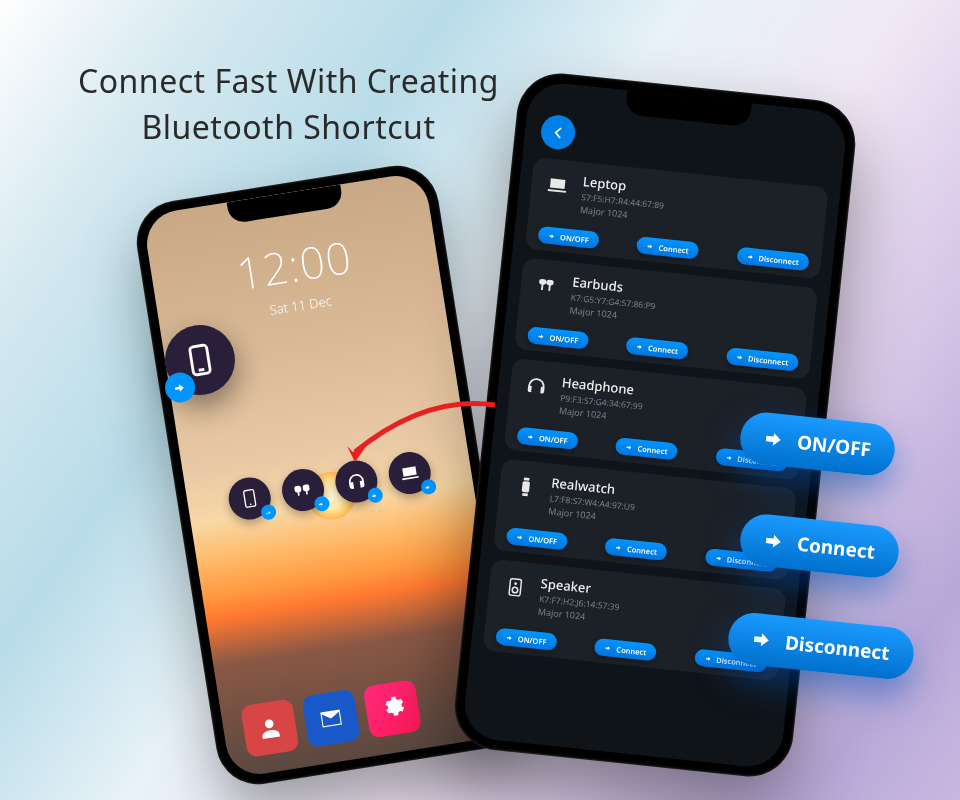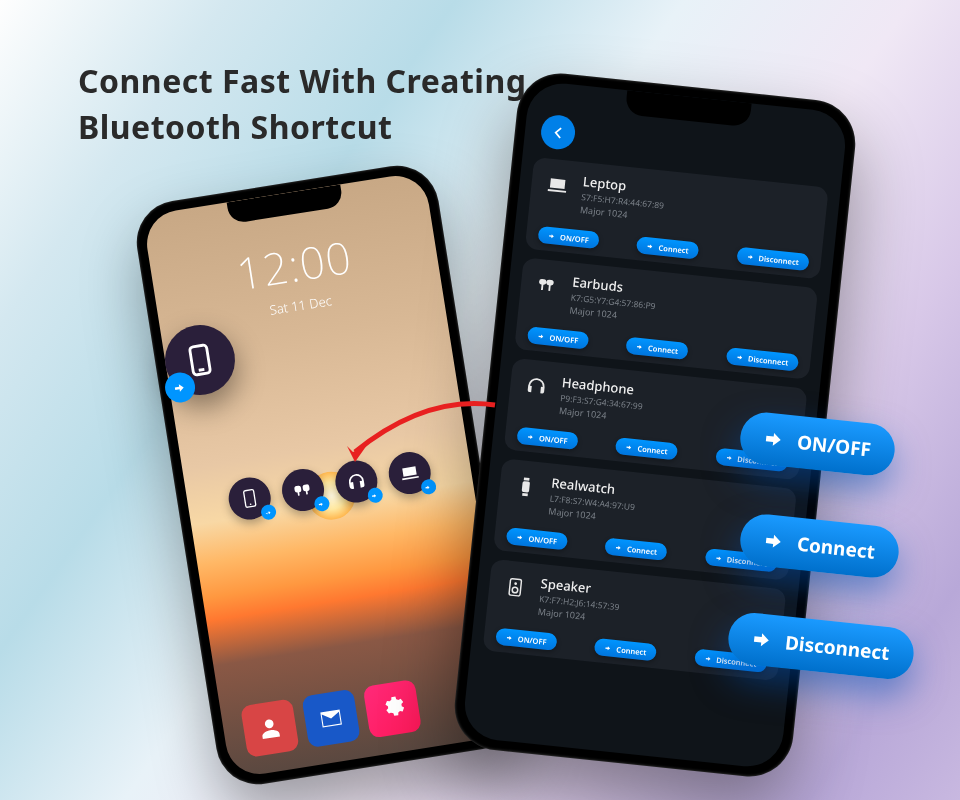--- a/index.html
+++ b/index.html
@@ -1,17 +1,17 @@
 <!DOCTYPE html>
 <html><head>
 <meta charset="utf-8">
 <style>
 *{margin:0;padding:0;box-sizing:border-box;font-family:system-ui,-apple-system,sans-serif}
 body{width:960px;height:800px;overflow:hidden;position:relative;background:linear-gradient(125deg,#fefefe 0%,#d4e8f0 15%,#b8dce8 30%,#e8f2f8 45%,#f0e8f5 60%,#d8c8e8 75%,#b8a8d8 90%,#c8b8e0 100%)}
-.heading{position:absolute;top:58px;left:78px;font-size:32px;font-weight:700;color:#2a2a2a;line-height:1.45;letter-spacing:.5px}
+.heading{position:absolute;top:58px;left:78px;font-size:32px;font-weight:400;color:#2a2a2a;line-height:1.45;letter-spacing:.5px}
 .phone1{position:absolute;top:180px;left:175px;width:305px;height:590px;transform:rotate(-9deg);border-radius:42px;background:#000;box-shadow:0 30px 60px rgba(0,0,0,.35),inset 0 0 3px rgba(255,255,255,.3)}
 .phone1-screen{position:absolute;inset:10px;border-radius:34px;overflow:hidden;background:linear-gradient(180deg,#c8a885 0%,#d8b895 25%,#e8c8a5 45%,#f8d8a5 55%,#ffb866 62%,#ff9840 68%,#ff7830 72%,#8a5845 80%,#5a4840 100%)}
 .notch1{position:absolute;top:0;left:50%;transform:translateX(-50%);width:115px;height:22px;background:#000;border-radius:0 0 16px 16px;z-index:5}
 .clock{position:absolute;top:42px;left:0;right:0;text-align:center;color:#fff}
 .clock-time{font-size:44px;font-weight:200;letter-spacing:1px}
 .clock-date{font-size:13px;font-weight:300;margin-top:2px}
 .sun{position:absolute;top:282px;left:50%;transform:translateX(-50%);width:48px;height:48px;background:radial-gradient(circle,#fff8e0 0%,#ffe8a0 40%,#ffb850 70%,rgba(255,150,50,0) 100%);border-radius:50%}
 .shortcut-row{position:absolute;top:275px;left:0;right:0;display:flex;justify-content:center;gap:12px}
 .sc-bubble{width:42px;height:42px;background:#2a1f3a;border-radius:50%;display:flex;align-items:center;justify-content:center;position:relative;box-shadow:0 4px 10px rgba(0,0,0,.3)}
 .sc-bubble svg{width:20px;height:20px;fill:#fff}
@@ -48,21 +48,21 @@
 .callout span{color:#fff;font-size:19px;font-weight:700}
 .co1{top:418px;left:740px}
 .co2{top:520px;left:740px}
 .co3{top:620px;left:728px}
 </style>
 </head>
 <body>
 
 <div class="heading">
   <div>Connect Fast With Creating</div>
-  <div style="">Bluetooth Shortcut</div>
+  <div style="text-align:center">Bluetooth Shortcut</div>
 </div>
 
 <div class="phone1">
   <div class="phone1-screen">
     <div class="notch1"></div>
     <div class="clock">
       <div class="clock-time">12:00</div>
       <div class="clock-date">Sat 11 Dec</div>
     </div>
     <div class="sun"></div>

